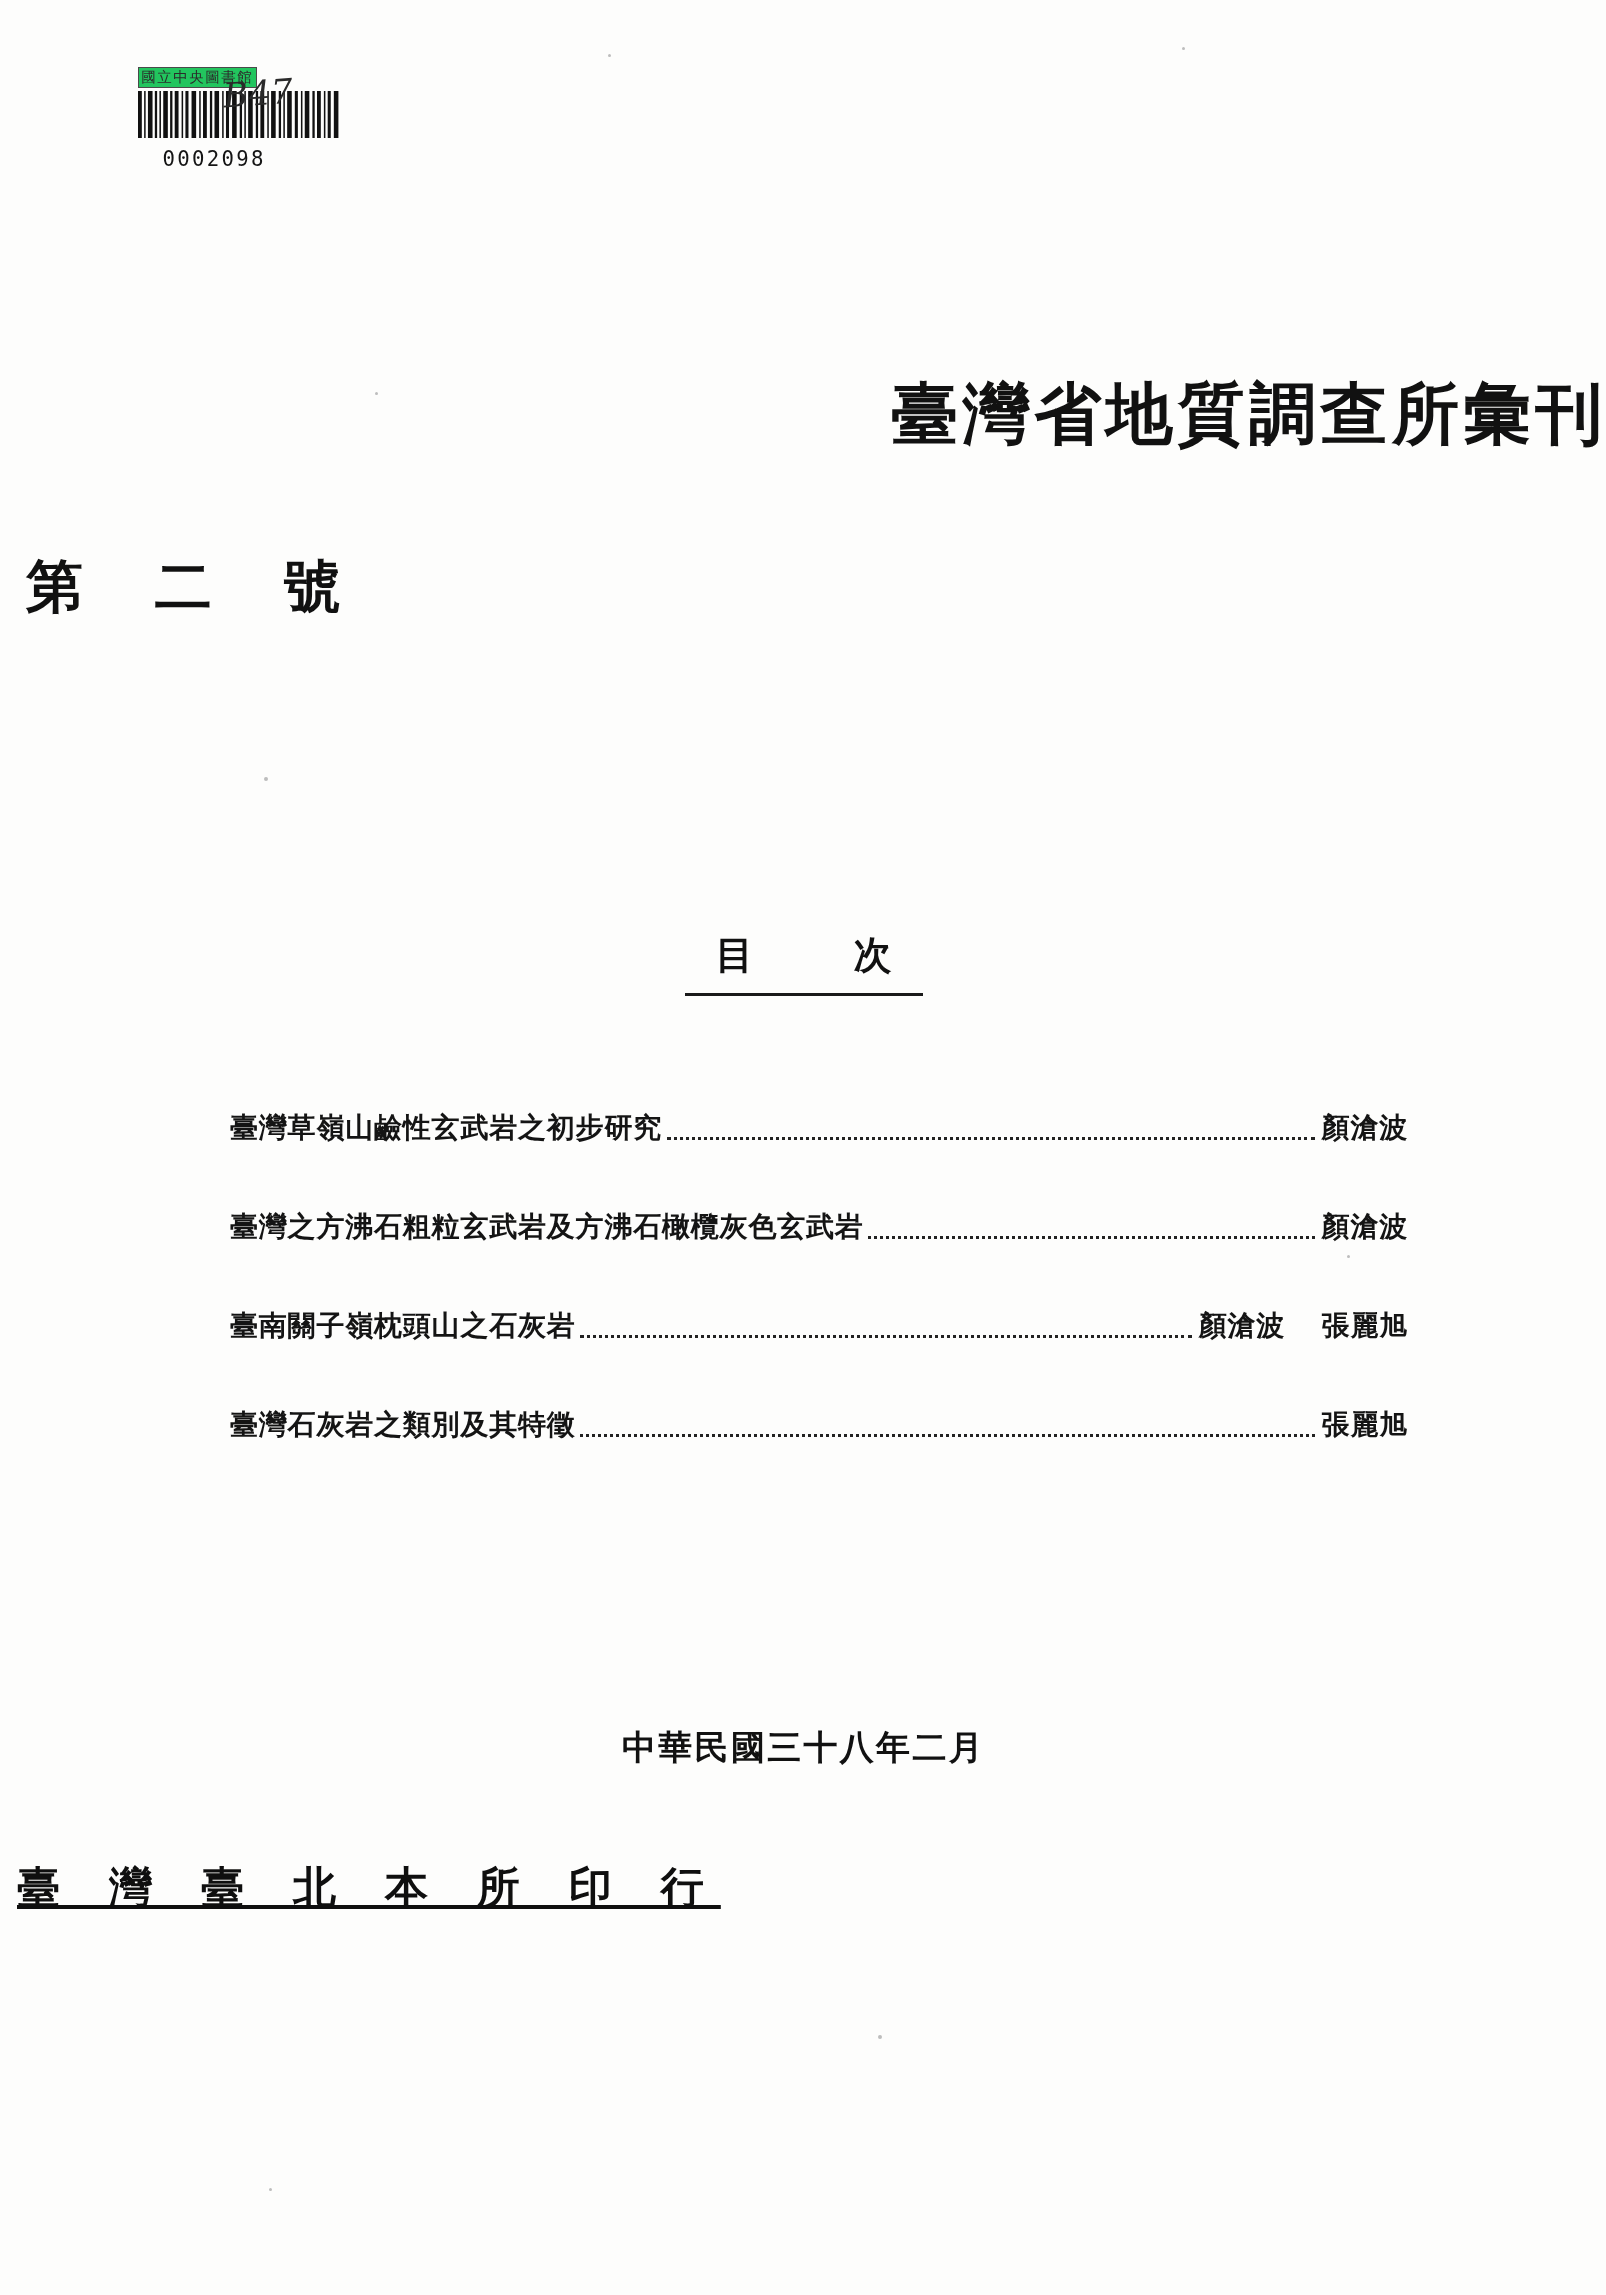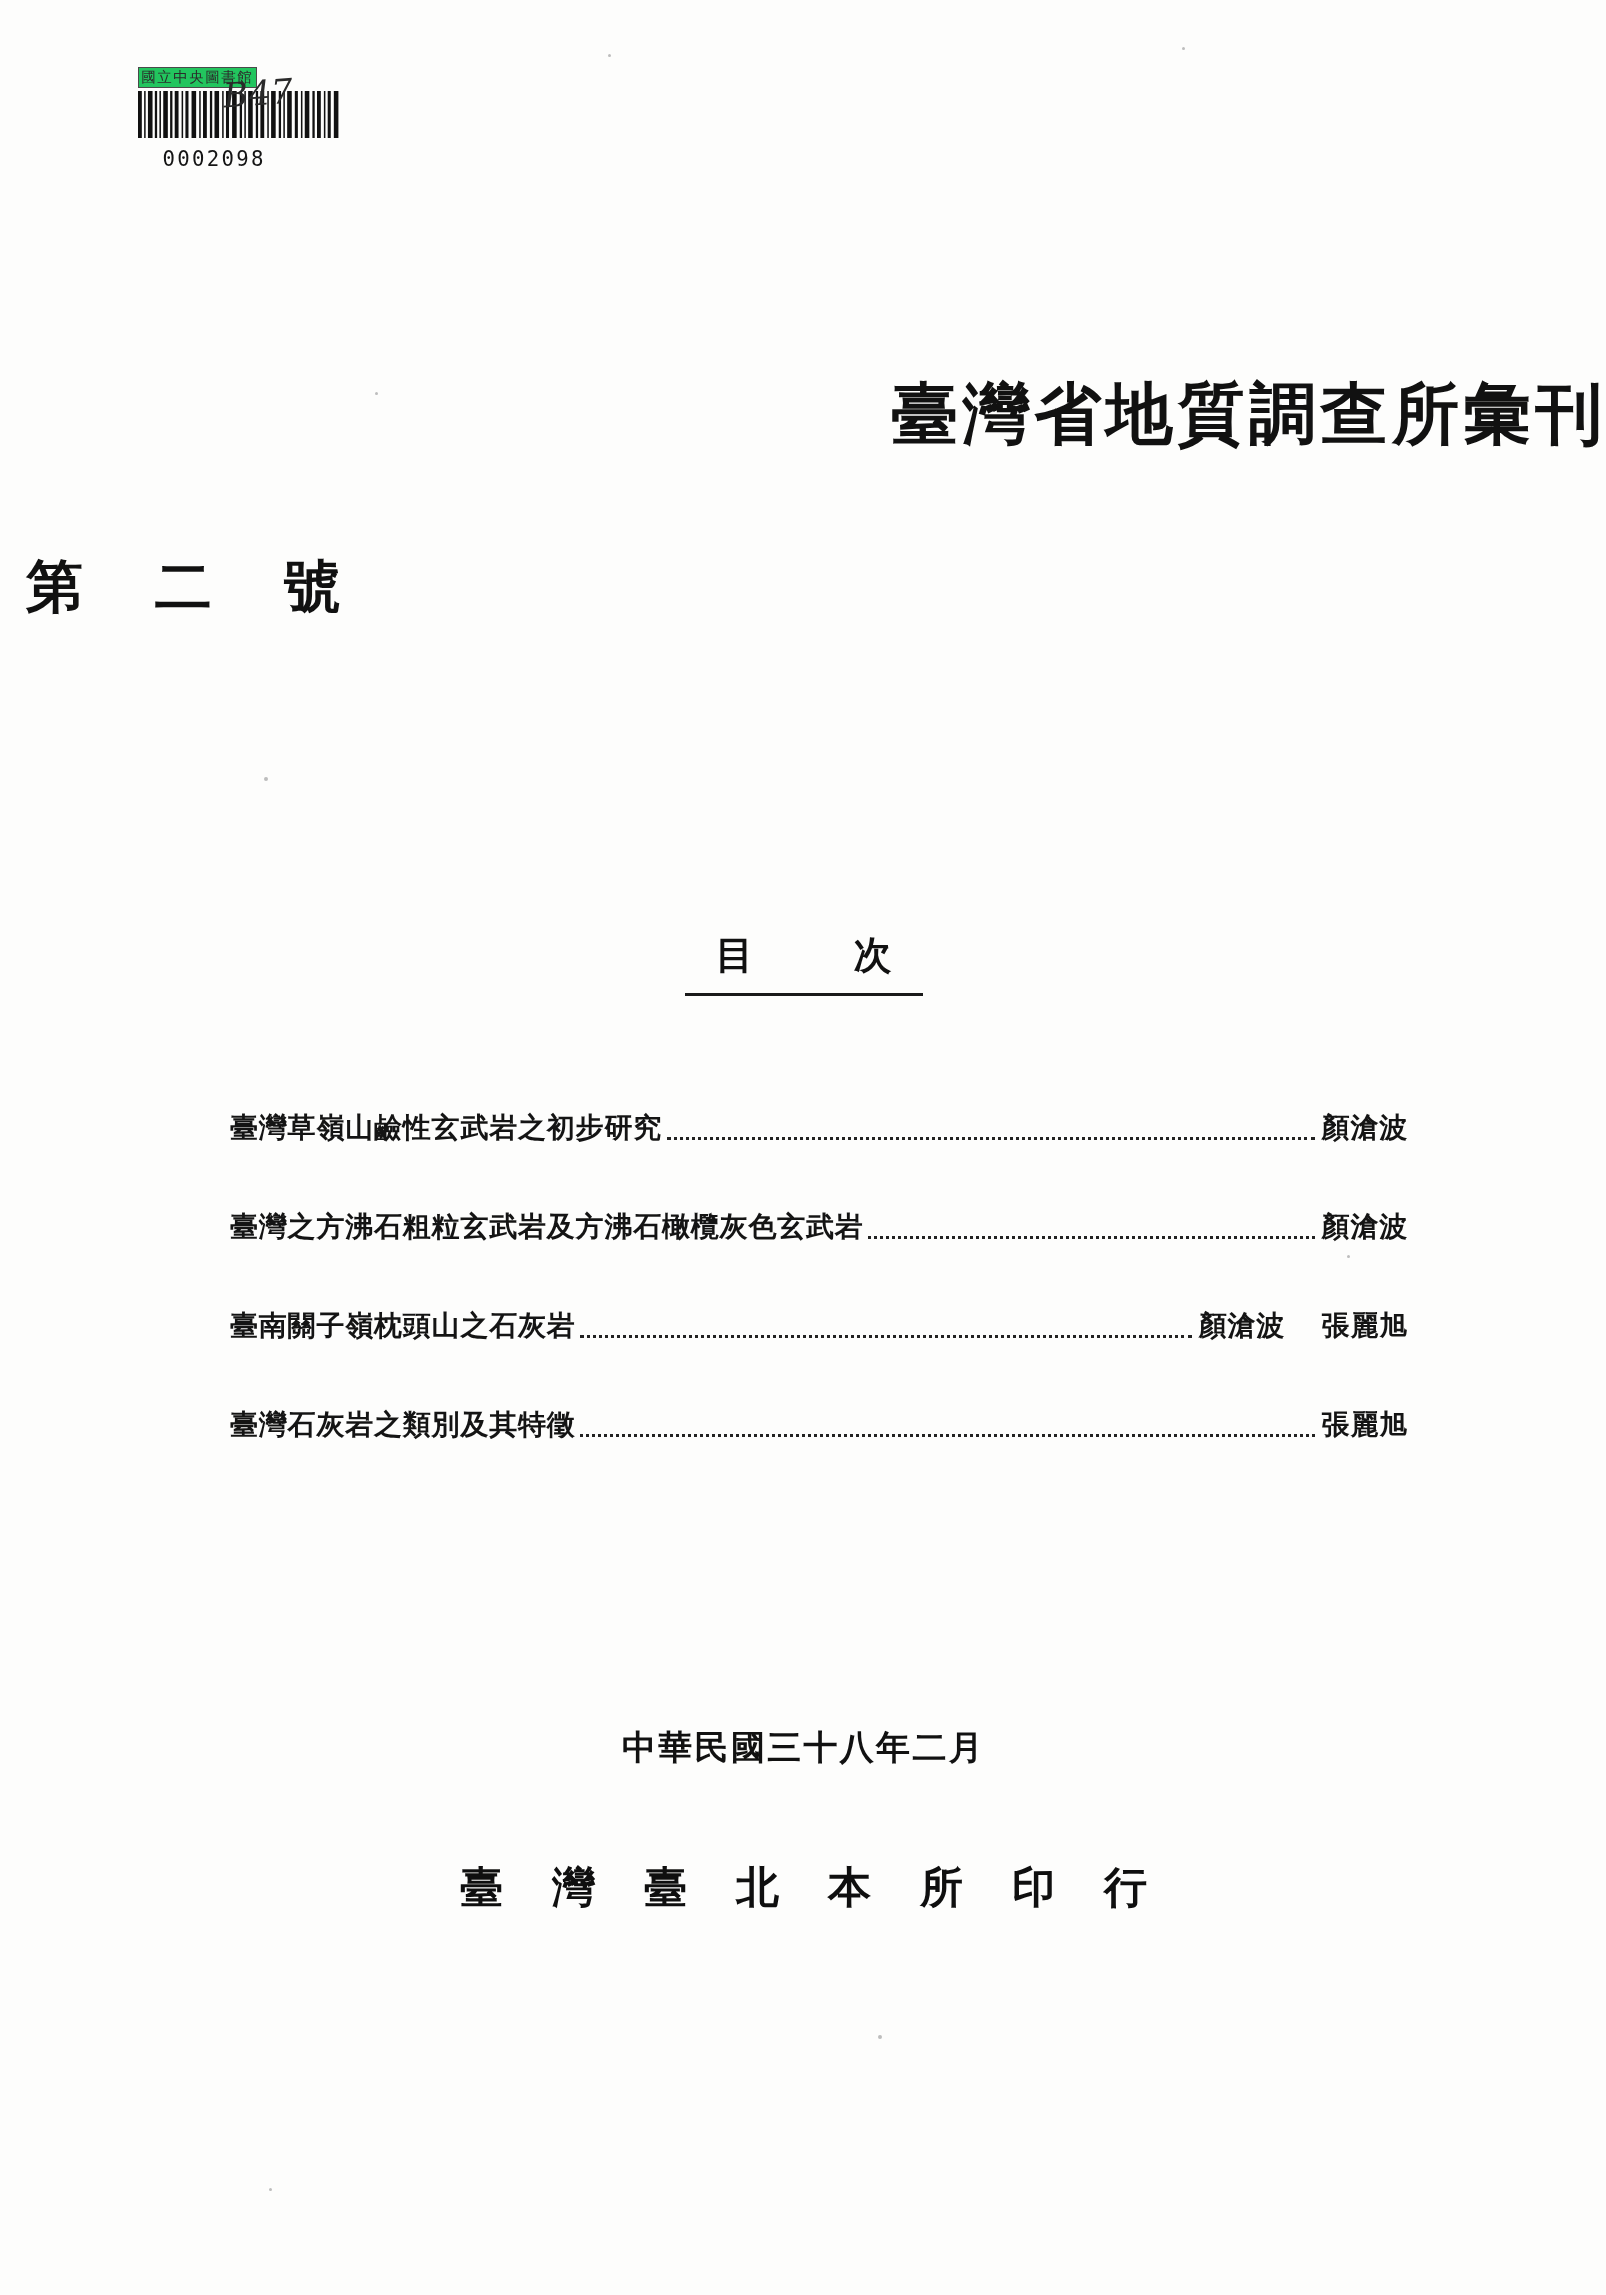--- a/index.html
+++ b/index.html
@@ -158,26 +158,27 @@
     font-size: 34px;
     letter-spacing: 2.3px;
     color: #111;
     font-weight: 600;
   }
   .publisher {
     position: absolute;
     top: 1859px;
     left: 0;
     width: 100%;
-    text-align: center;
+    text-align: left;
     font-size: 43px;
     letter-spacing: 17px;
     text-indent: 17px;
     color: #0f0f0f;
     font-weight: 700;
+    text-decoration: underline;
   }
 
   
   .speck { position: absolute; background: #bdbdbd; border-radius: 50%; }
 </style>
 </head>
 <body>
 
 <div class="page">
 

